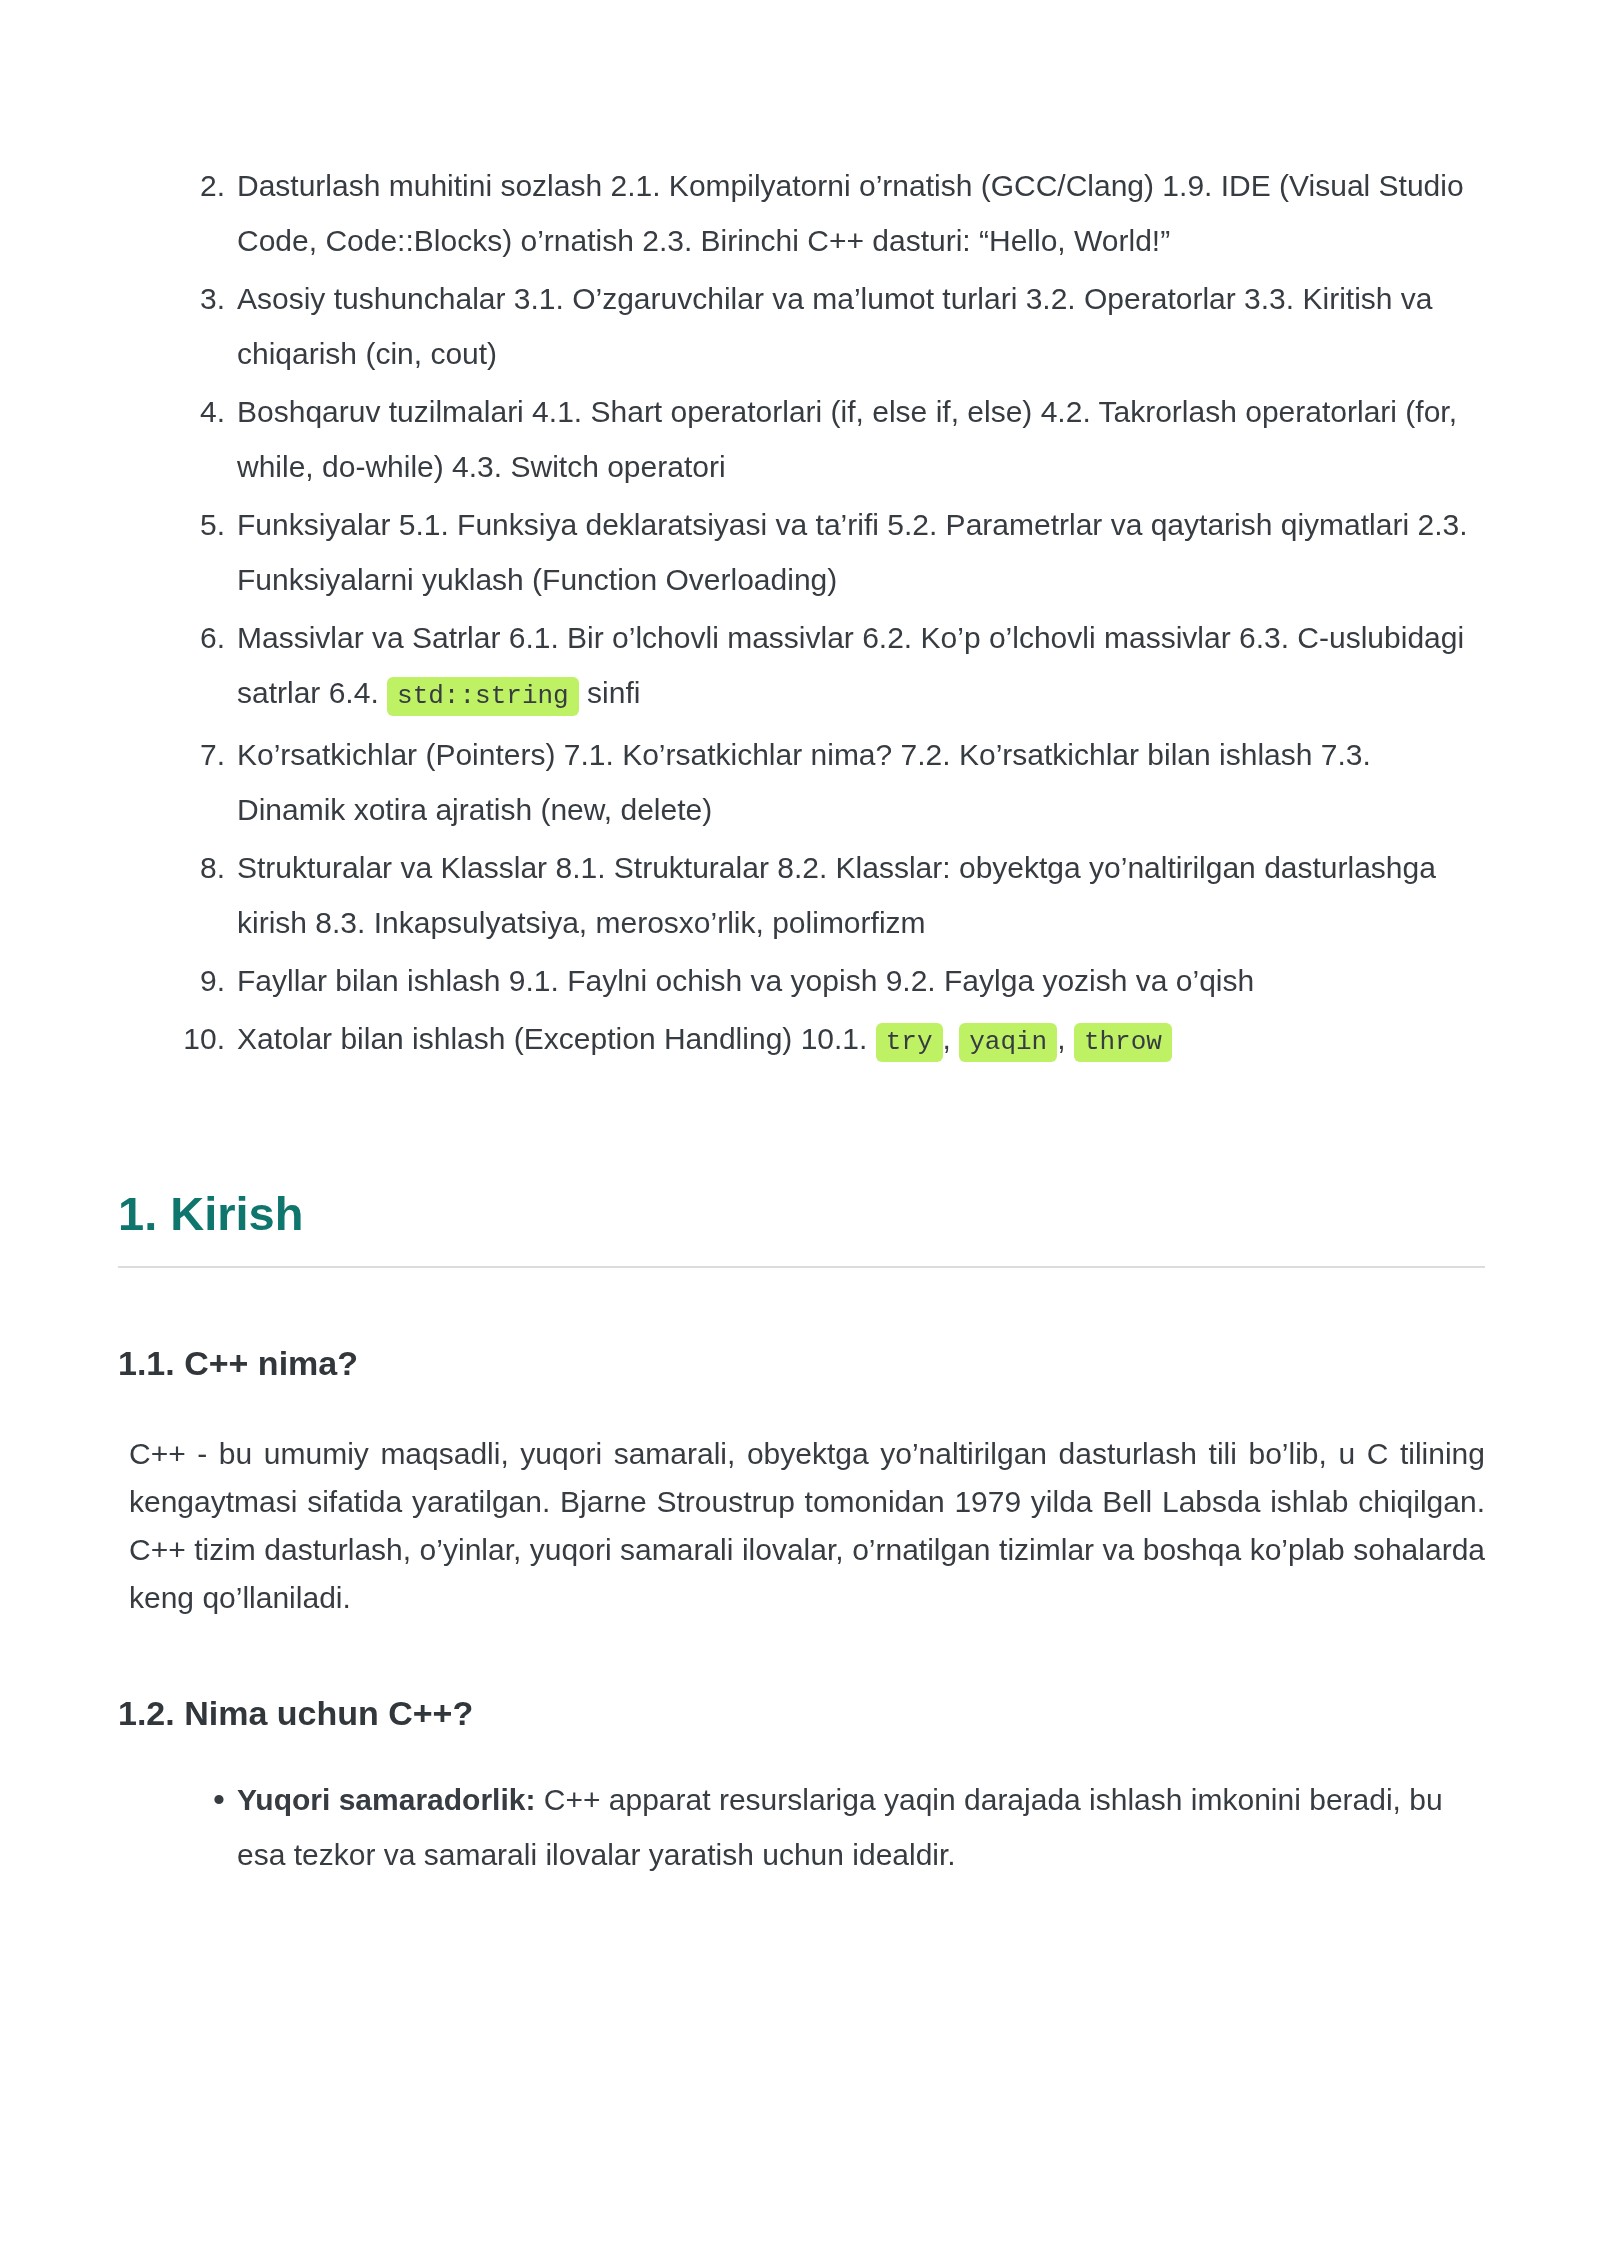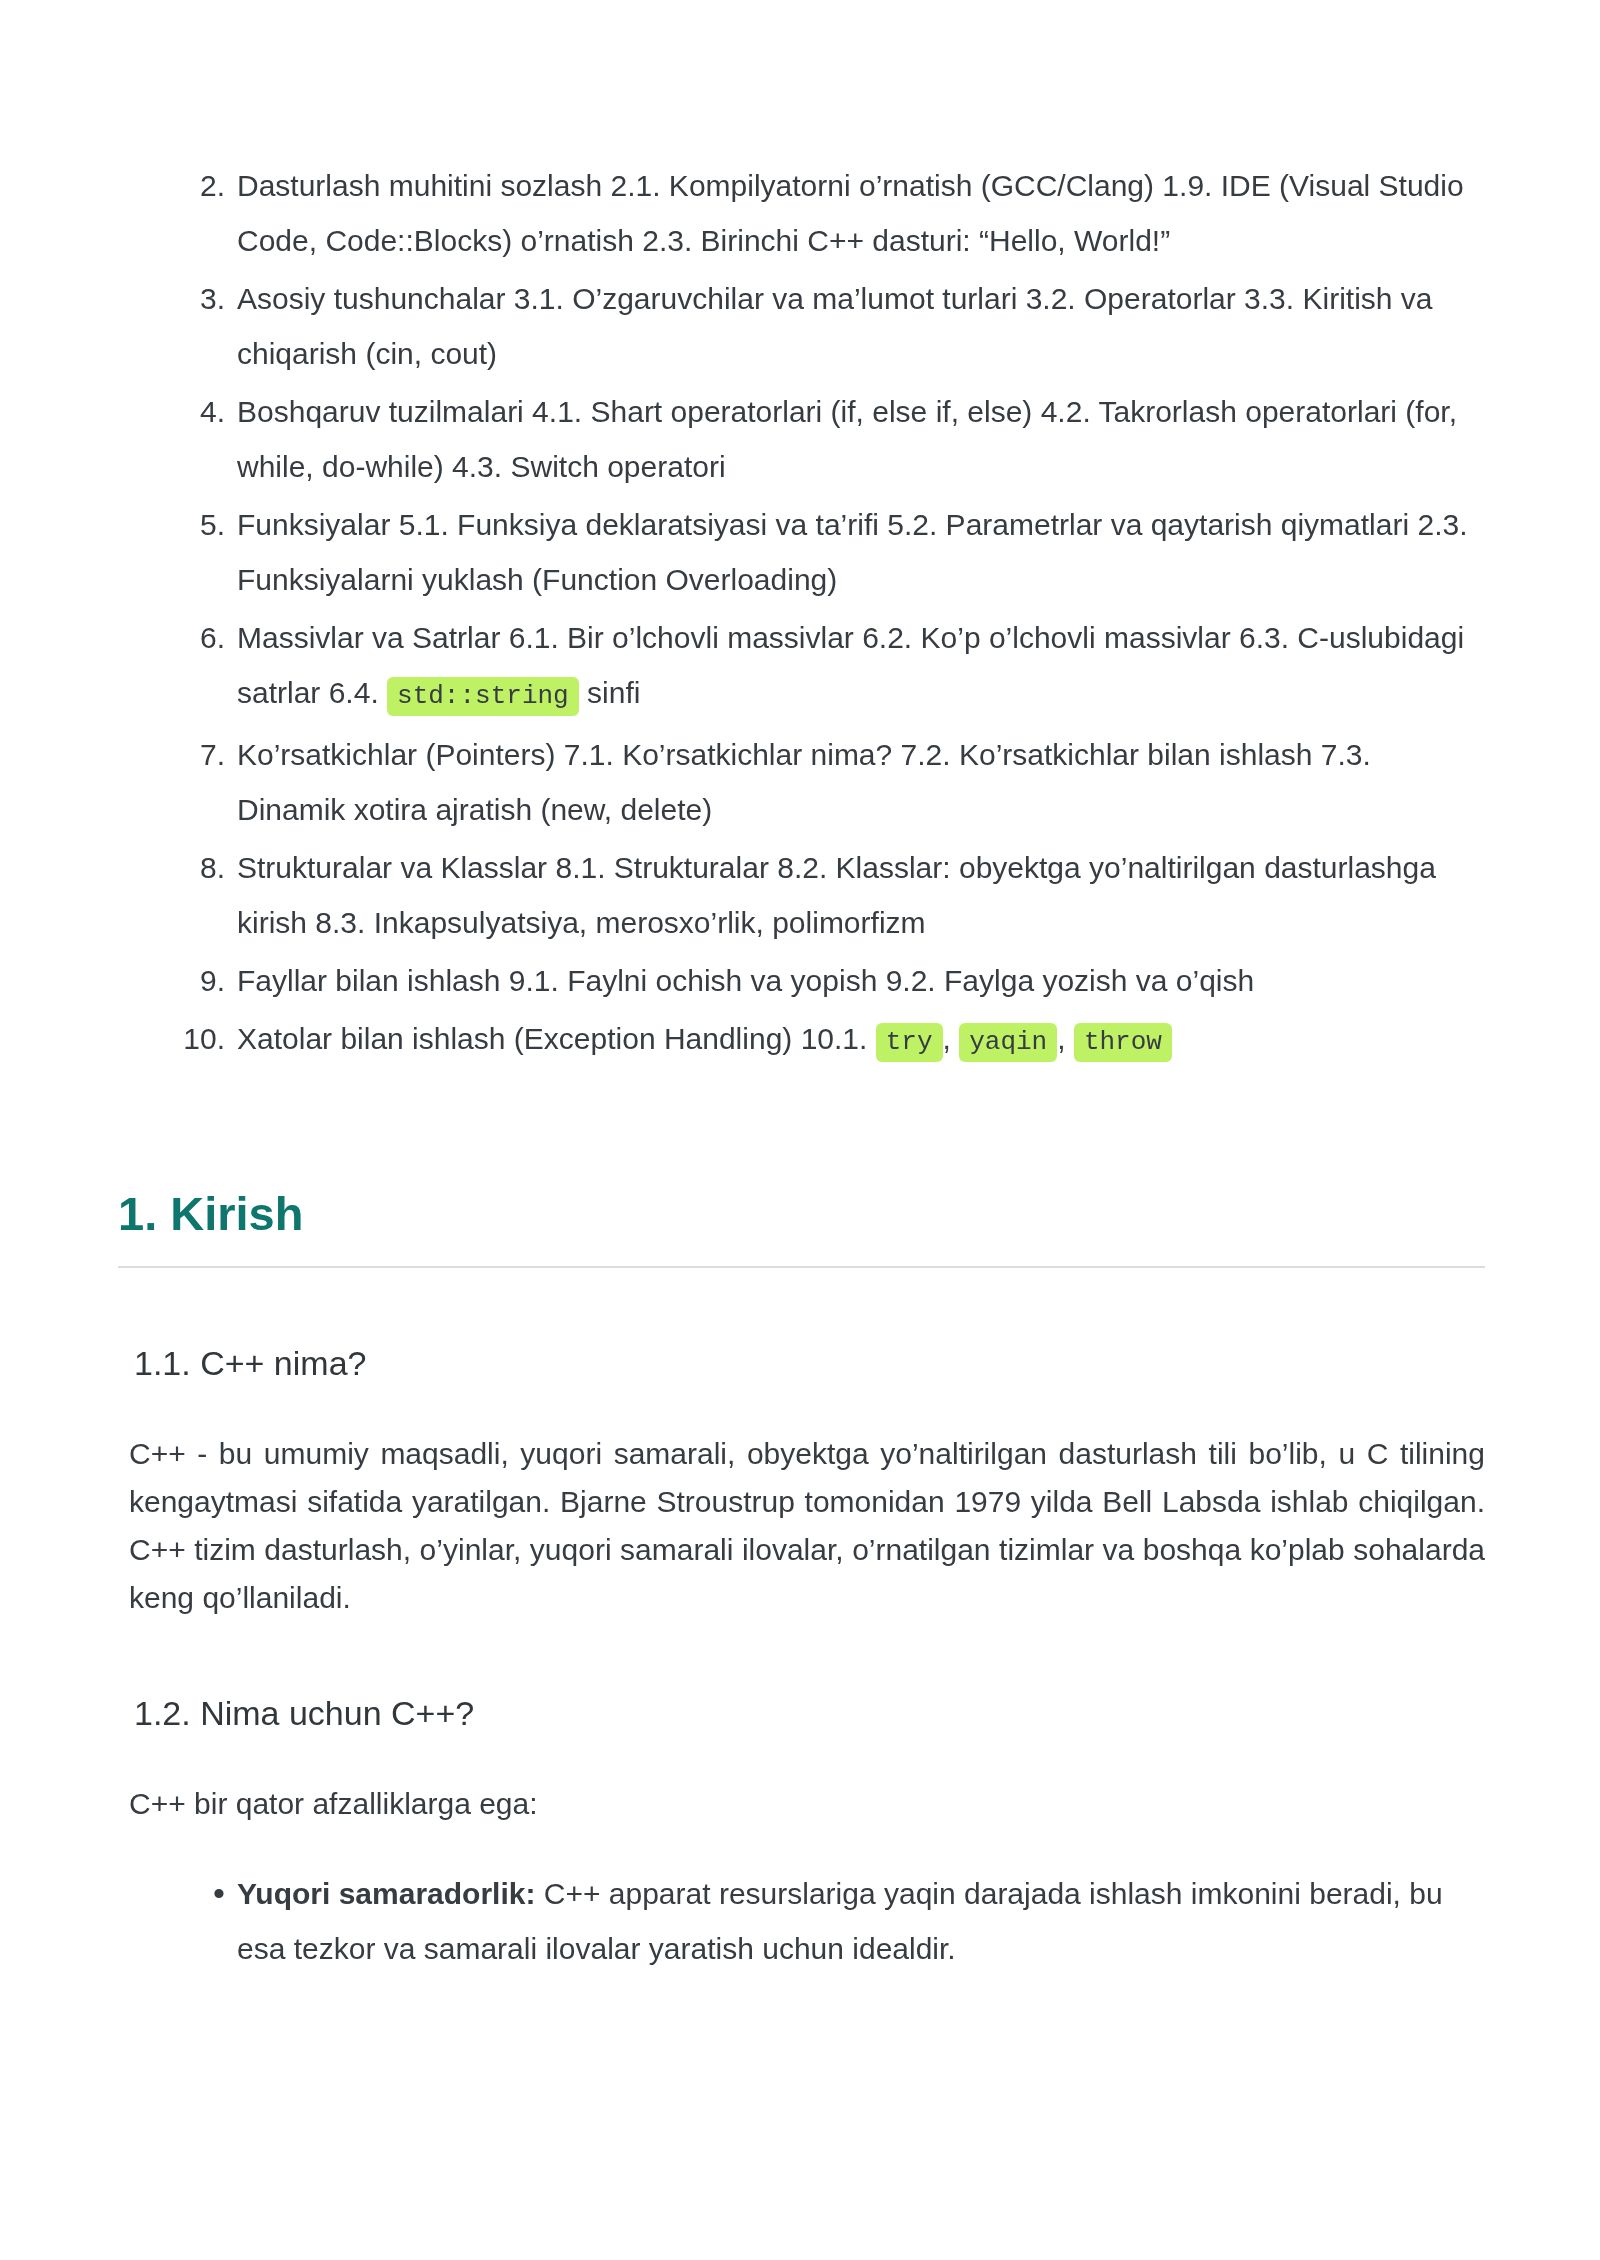--- a/index.html
+++ b/index.html
@@ -65,24 +65,24 @@
     font-weight: 700;
     color: #0f766e;
   }
   hr.doc-rule {
     margin: 24px 0 0 0;
     height: 0;
     border: 0;
     border-top: 2px solid #dcdcdc;
   }
   h2.doc-h2 {
-    margin: 74px 0 0 16px;
+    margin: 74px 0 0 0;
     font-size: 34px;
     line-height: 42px;
-    font-weight: 400;
+    font-weight: 700;
     color: #32373c;
   }
   h2.doc-h2.second { margin-top: 70px; }
 
   
   p.doc-p {
     margin: 46px 0 0 11px;
     font-size: 30px;
     line-height: 48px;
   }
@@ -138,21 +138,20 @@
   <h1 class="doc-h1">1. Kirish</h1>
 
   <hr class="doc-rule">
 
   <h2 class="doc-h2">1.1. C++ nima?</h2>
 
   <p class="doc-p justified">C++ - bu umumiy maqsadli, yuqori samarali, obyektga yo’naltirilgan dasturlash tili bo’lib, u C tilining kengaytmasi sifatida yaratilgan. Bjarne Stroustrup tomonidan 1979 yilda Bell Labsda ishlab chiqilgan. C++ tizim dasturlash, o’yinlar, yuqori samarali ilovalar, o’rnatilgan tizimlar va boshqa ko’plab sohalarda keng qo’llaniladi.</p>
 
   <h2 class="doc-h2 second">1.2. Nima uchun C++?</h2>
 
-  <p class="doc-p">C++ bir qator afzalliklarga ega:</p>
 
   <ul class="bullets">
       <li>
         <span class="marker">•</span>
         <span class="li-content"><strong>Yuqori samaradorlik:</strong><span> C++ apparat resurslariga yaqin darajada ishlash imkonini beradi, bu esa tezkor va samarali ilovalar yaratish uchun idealdir.</span></span>
       </li>
     </ul>
 
 </div>
 

